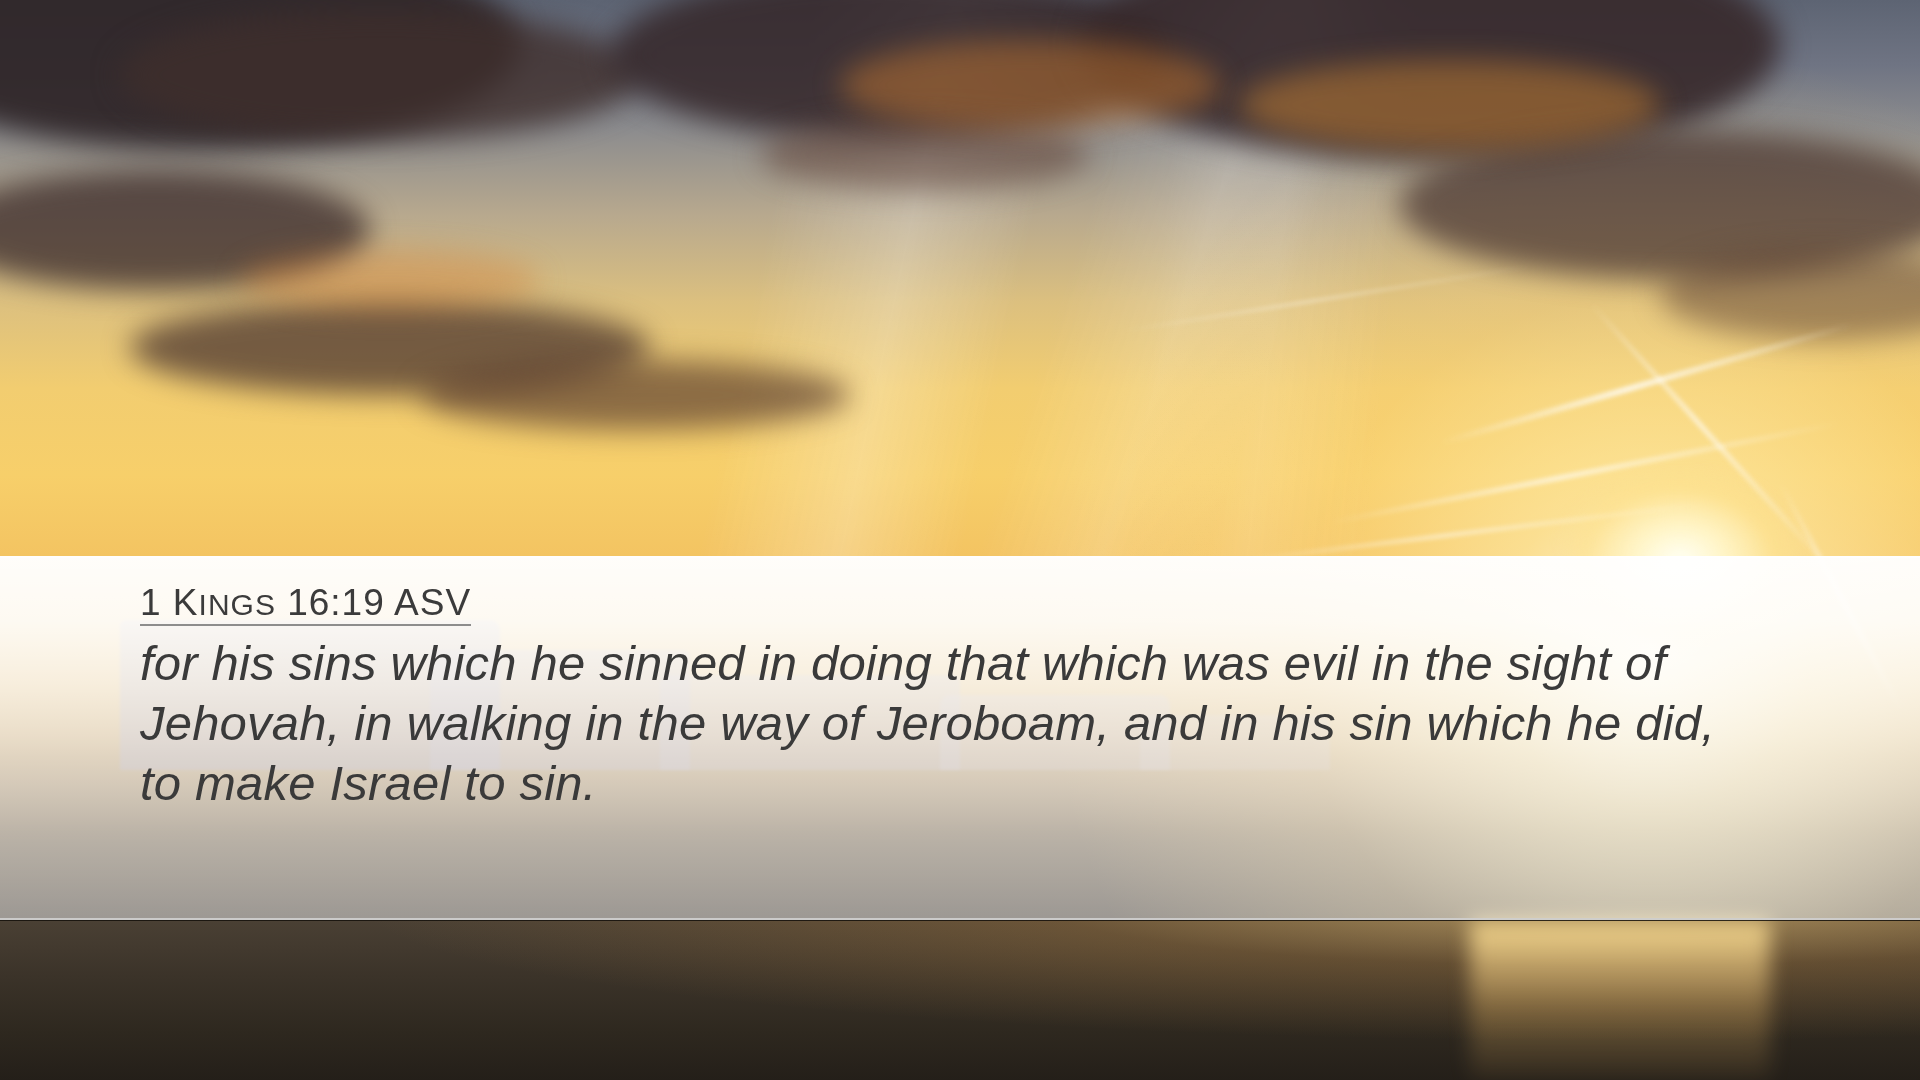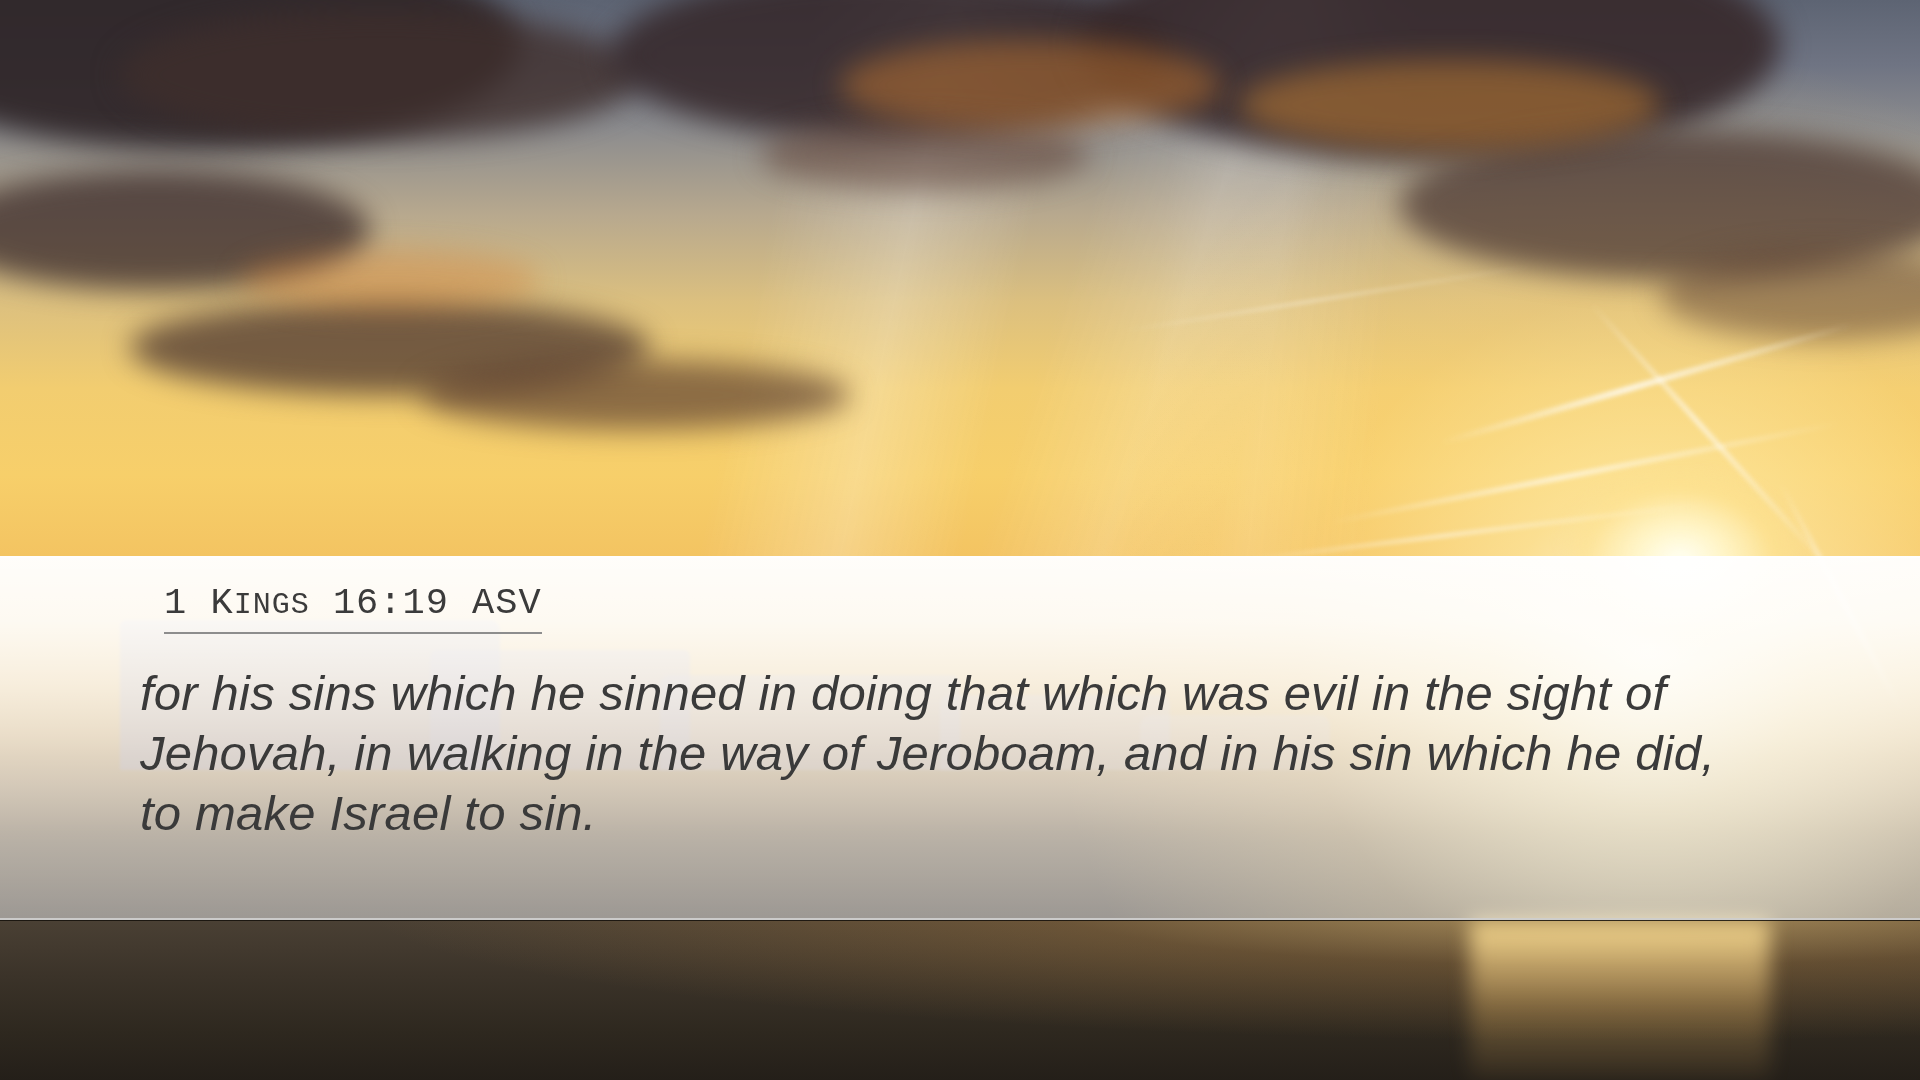--- a/index.html
+++ b/index.html
@@ -165,34 +165,33 @@
   }
 
   .caption-inner {
     position: absolute;
     left: 140px; top: 582px;
     width: 1680px;
   }
 
   .reference {
     display: inline-block;
-    font-family: Liberation Mono, monospace;
+    font-family: Liberation Sans, sans-serif;
     font-size: 37px;
     letter-spacing: 1px;
     color: #3b3b3b;
-    padding-bottom: 8px;
+    padding-bottom: 0;
     border-bottom: 2px solid #8d8d8d;
     white-space: pre;
-    margin-left: 24px;
   }
   .reference .cap { font-size: 37px; }
   .reference .sc  { font-size: 30px; }
 
   .verse {
-    margin-top: 30px;
+    margin-top: 8px;
     font-family: "Liberation Sans", sans-serif;
     font-style: italic;
     font-size: 49px;
     line-height: 1.22;
     color: #3a3a3a;
     max-width: 1625px;
     letter-spacing: 0.2px;
   }
 </style>
 </head>

